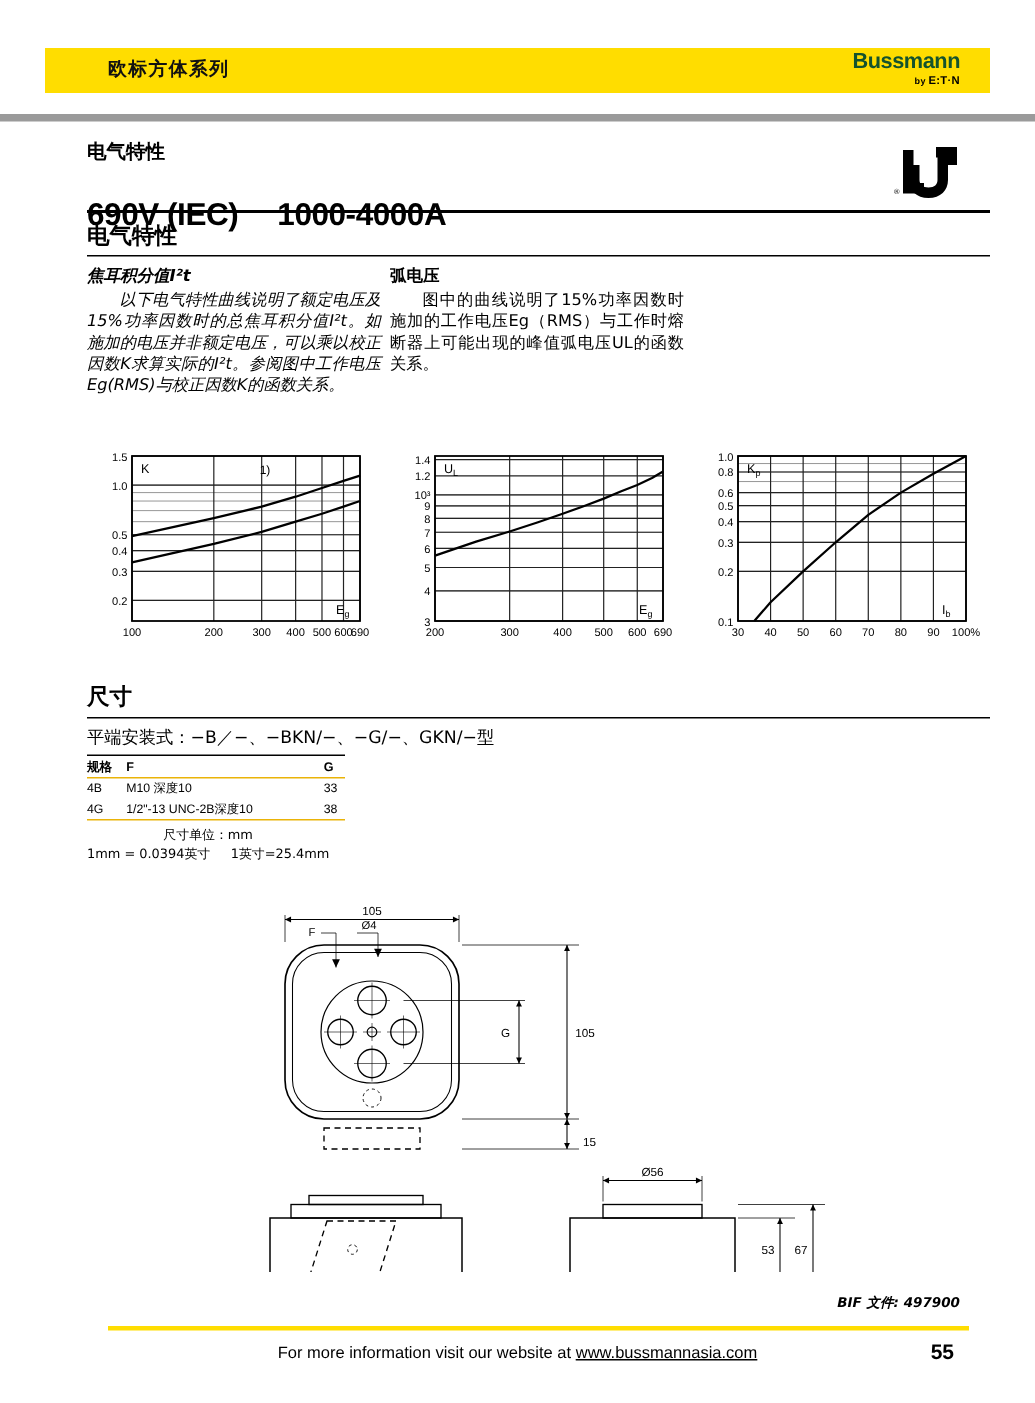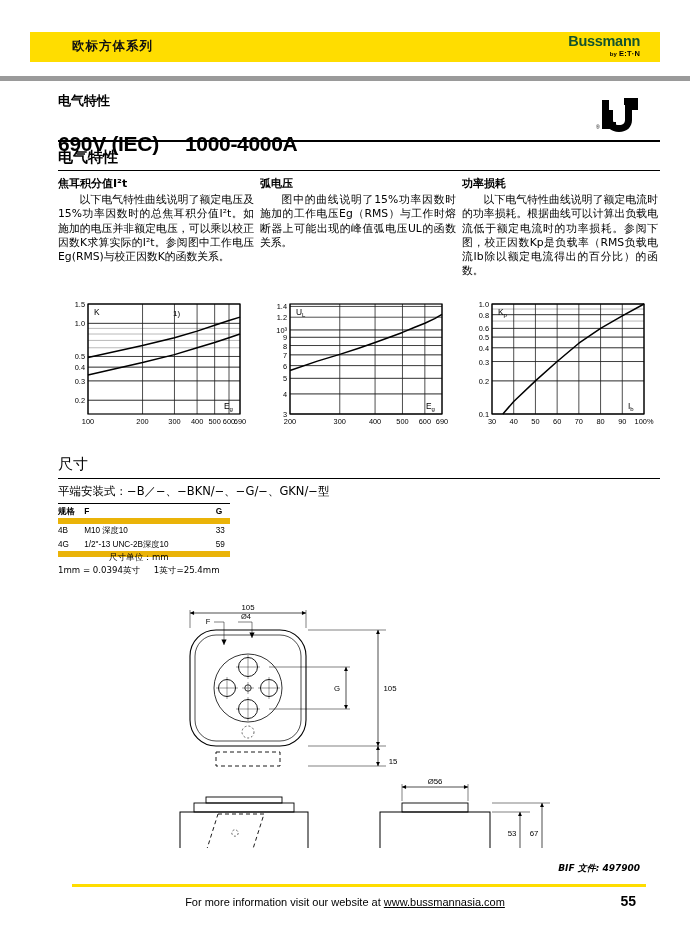--- a/index.html
+++ b/index.html
@@ -28,41 +28,41 @@
     letter-spacing:-.3px;margin-top:24px;}
   .t-main .gap{display:inline-block;width:26px;}
   .ul-mark{position:absolute;right:32px;top:96px;width:46px;height:38px;}
   .title-rule{position:absolute;left:58px;top:140px;width:602px;height:2px;background:#000;}
   .sec-elec{position:absolute;left:58px;top:148px;font-size:15px;font-weight:bold;
     font-family:"DejaVu Sans",sans-serif;}
   .sec-elec-rule{position:absolute;left:58px;top:170px;width:602px;height:1px;background:#000;}
 
   
   .col{position:absolute;top:176px;width:196px;}
-  .col1{left:58px;} .col2{left:260px;} .col3{left:462px;}
+  .col1{left:58px;font-style:italic;} .col2{left:260px;} .col3{left:462px;}
   .col h4{margin:0 0 2px 0;font-size:11px;font-weight:bold;font-family:"DejaVu Sans",sans-serif;}
   .col p{margin:0;font-size:10.8px;line-height:1.32;text-indent:2em;text-align:justify;
     font-family:"DejaVu Sans",sans-serif;}
 
   
   .chart{position:absolute;top:296px;}
   .c1{left:58px;} .c2{left:260px;} .c3{left:462px;}
 
   
-  .sec-dim{position:absolute;left:58px;top:455px;font-size:15px;font-weight:normal;
+  .sec-dim{position:absolute;left:58px;top:455px;font-size:15px;font-weight:bold;
     font-family:"DejaVu Sans",sans-serif;}
   .sec-dim-rule{position:absolute;left:58px;top:478px;width:602px;height:1px;background:#000;}
   .dim-variants{position:absolute;left:58px;top:484px;font-size:11.5px;
     font-family:"DejaVu Sans",sans-serif;}
 
   .tbl{position:absolute;left:58px;top:503px;width:172px;font-size:8.2px;
     border-collapse:collapse;font-family:"Liberation Sans",sans-serif;}
   .tbl th{font-weight:bold;text-align:left;padding:1.5px 0;font-size:8.4px;}
   .tbl td{padding:1.2px 0;font-size:8.2px;}
-  .tbl .rb{border-bottom:6px solid #eab308;}
+  .tbl .rb{border-bottom:1px solid #eab308;}
   .tbl .rt{border-top:1px solid #000;}
   .cF{padding-left:14px;} .cG{text-align:left;padding-left:8px;}
 
   .units{position:absolute;left:58px;top:551px;font-size:8.6px;line-height:1.55;
     font-family:"DejaVu Sans",sans-serif;text-align:center;}
 
   
   .dwg{position:absolute;left:150px;top:598px;}
 
   
@@ -109,24 +109,20 @@
   <div class="sec-elec">电气特性</div>
   <div class="sec-elec-rule"></div>
 
   <div class="col col1">
     <h4>焦耳积分值I²t</h4>
     <p>以下电气特性曲线说明了额定电压及15%功率因数时的总焦耳积分值I²t。如施加的电压并非额定电压，可以乘以校正因数K求算实际的I²t。参阅图中工作电压Eg(RMS)与校正因数K的函数关系。</p>
   </div>
   <div class="col col2">
     <h4>弧电压</h4>
     <p>图中的曲线说明了15%功率因数时施加的工作电压Eg（RMS）与工作时熔断器上可能出现的峰值弧电压UL的函数关系。</p>
-  </div>
-  <div class="col col3">
-    <h4>功率损耗</h4>
-    <p>以下电气特性曲线说明了额定电流时的功率损耗。根据曲线可以计算出负载电流低于额定电流时的功率损耗。参阅下图，校正因数Kp是负载率（RMS负载电流Ib除以额定电流得出的百分比）的函数。</p>
   </div>
 
   <svg class="chart c1" width="196" height="148" viewBox="0 0 196 148">
       <line x1="30" y1="104.256738973087" x2="182" y2="104.256738973087" stroke="#8a8a8a" stroke-width="0.6"></line>
       <line x1="30" y1="84.88670047696206" x2="182" y2="84.88670047696206" stroke="#8a8a8a" stroke-width="0.6"></line>
       <line x1="30" y1="71.14343945004907" x2="182" y2="71.14343945004907" stroke="#8a8a8a" stroke-width="0.6"></line>
       <line x1="30" y1="60.483338019162865" x2="182" y2="60.483338019162865" stroke="#8a8a8a" stroke-width="0.6"></line>
       <line x1="30" y1="51.773400953924124" x2="182" y2="51.773400953924124" stroke="#8a8a8a" stroke-width="0.6"></line>
       <line x1="30" y1="44.40925409455669" x2="182" y2="44.40925409455669" stroke="#8a8a8a" stroke-width="0.6"></line>
       <line x1="30" y1="38.030139927011135" x2="182" y2="38.030139927011135" stroke="#8a8a8a" stroke-width="0.6"></line>
@@ -274,21 +270,21 @@
     </thead>
     <tbody>
       <tr>
         <td>4B</td>
         <td class="cF">M10 深度10</td>
         <td class="cG">33</td>
       </tr>
       <tr>
         <td class="rb">4G</td>
         <td class="rb cF">1/2"-13 UNC-2B深度10</td>
-        <td class="rb cG">59</td>
+        <td class="rb cG">38</td>
       </tr>
     </tbody>
   </table>
 
   <div class="units">
     <div>尺寸单位：mm</div>
     <div>
       <span>1mm = 0.0394英寸</span>
       &nbsp;&nbsp;&nbsp;
       <span>1英寸=25.4mm</span>

